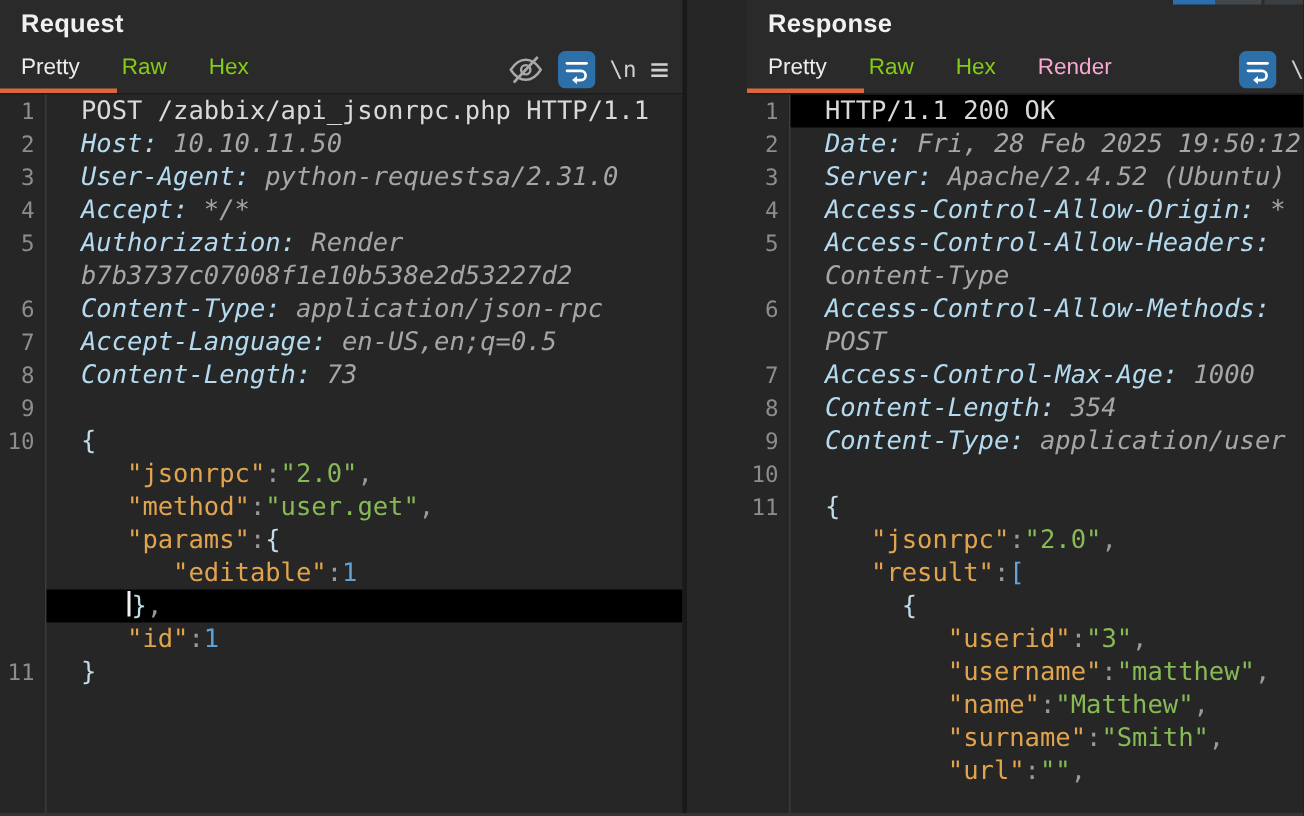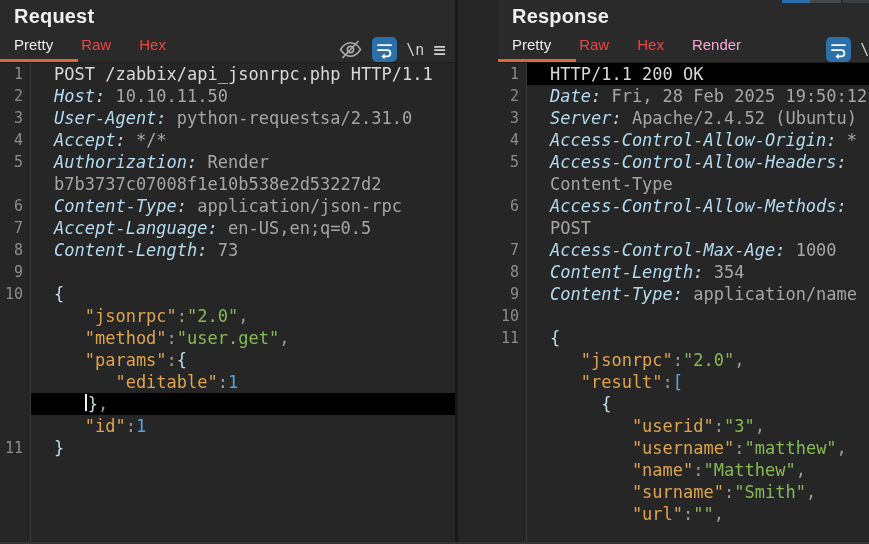--- a/index.html
+++ b/index.html
@@ -4,23 +4,23 @@
 <style>
   html,body{margin:0;padding:0;background:#1a1a1a;}
   .app{position:relative;width:869px;height:544px;background:#262626;overflow:hidden;
        font-family:"Liberation Sans",sans-serif;-webkit-font-smoothing:antialiased;}
   .panel{position:absolute;top:0;bottom:0;background:#2a2a2a;}
   .panel.request{left:0;width:455px;}
   .panel.response{left:458px;width:411px;margin-left:40px;}
   .seam{position:absolute;left:455px;width:3px;top:0;bottom:0;background:#191919;z-index:5;}
 
   .panel-title{height:30px;line-height:32px;padding-left:14px;font-weight:bold;
-               font-size:20px;color:#f0f0f0;letter-spacing:.2px;}
-  .tabbar{height:32px;display:flex;align-items:flex-end;position:relative;}
-  .tab{padding:0 14px;font-size:15px;color:#ef4444;height:32px;line-height:30px;cursor:default;}
+               font-size:17px;color:#f0f0f0;letter-spacing:.2px;}
+  .tabbar{height:32px;display:flex;align-items:center;position:relative;}
+  .tab{padding:0 14px;font-size:15px;color:#84cc16;height:32px;line-height:30px;cursor:default;}
   .tab.active{color:#ededed;}
   .tab.disabled{color:#f9a8d4;}
   .tab-underline{position:absolute;left:0;bottom:0;width:78px;height:3px;background:#d9683c;}
   .toolbar{margin-left:auto;display:flex;align-items:center;gap:9px;padding-right:9px;}
   .icon-btn{display:flex;align-items:center;justify-content:center;}
   .glyph{font-family:"DejaVu Sans Mono",monospace;color:#cfcfcf;}
   .glyph.nl{font-size:15px;}
   .glyph.menu{font-size:21px;line-height:20px;}
 
   .editor{position:absolute;top:62px;left:0;right:0;bottom:0;background:#262626;
@@ -31,21 +31,21 @@
   .response .gutter-rule{left:28px;}
   .row{display:flex;height:22px;}
   .ln{flex:none;box-sizing:border-box;text-align:right;color:#8d8d8d;font-size:15px;
       line-height:22px;padding-right:7px;}
   .request .ln{width:30px;}
   .response .ln{width:28px;}
   .line{white-space:pre;padding-left:24px;flex:1;color:#d9d9d9;}
   .row.hl .line{background:#000000;}
   .t-plain{color:#d9d9d9;}
   .t-name{color:#b3daef;font-style:italic;}
-  .t-val{color:#a6a6a6;}
+  .t-val{color:#a6a6a6;font-style:italic;}
   .t-key{color:#e0a44e;}
   .t-str{color:#87ba55;}
   .t-num{color:#5ca0d6;}
   .t-brace{color:#bfdce8;}
   .t-brack{color:#63a5de;}
   .t-punc{color:#9a9a9a;}
   .caret{display:inline-block;width:2px;height:17px;background:#f2f2f2;
          vertical-align:text-top;margin-right:1px;}
   .vscroll{position:absolute;right:0;top:0;bottom:0;width:9px;background:#2f3133;}
   .bottom-edge{position:absolute;left:0;right:0;bottom:0;height:2px;background:#343434;z-index:6;}
@@ -232,21 +232,21 @@
         <div class="row">
           <span class="ln">7</span>
           <span class="line"><span class="t-name">Access-Control-Max-Age:</span><span class="t-val"> 1000</span></span>
         </div>
         <div class="row">
           <span class="ln">8</span>
           <span class="line"><span class="t-name">Content-Length:</span><span class="t-val"> 354</span></span>
         </div>
         <div class="row">
           <span class="ln">9</span>
-          <span class="line"><span class="t-name">Content-Type:</span><span class="t-val"> application/name</span></span>
+          <span class="line"><span class="t-name">Content-Type:</span><span class="t-val"> application/user</span></span>
         </div>
         <div class="row">
           <span class="ln">10</span>
           <span class="line"></span>
         </div>
         <div class="row">
           <span class="ln">11</span>
           <span class="line"><span class="t-brace">{</span></span>
         </div>
         <div class="row">

